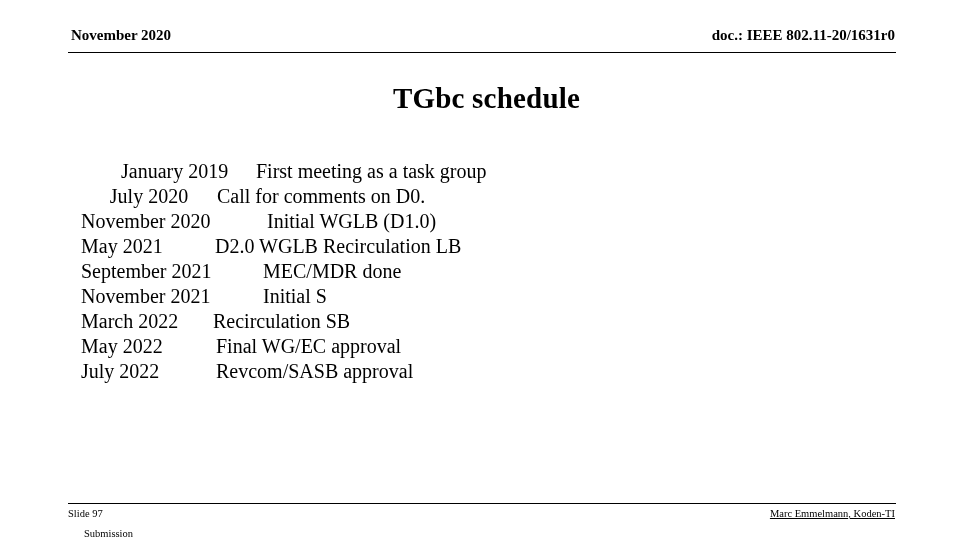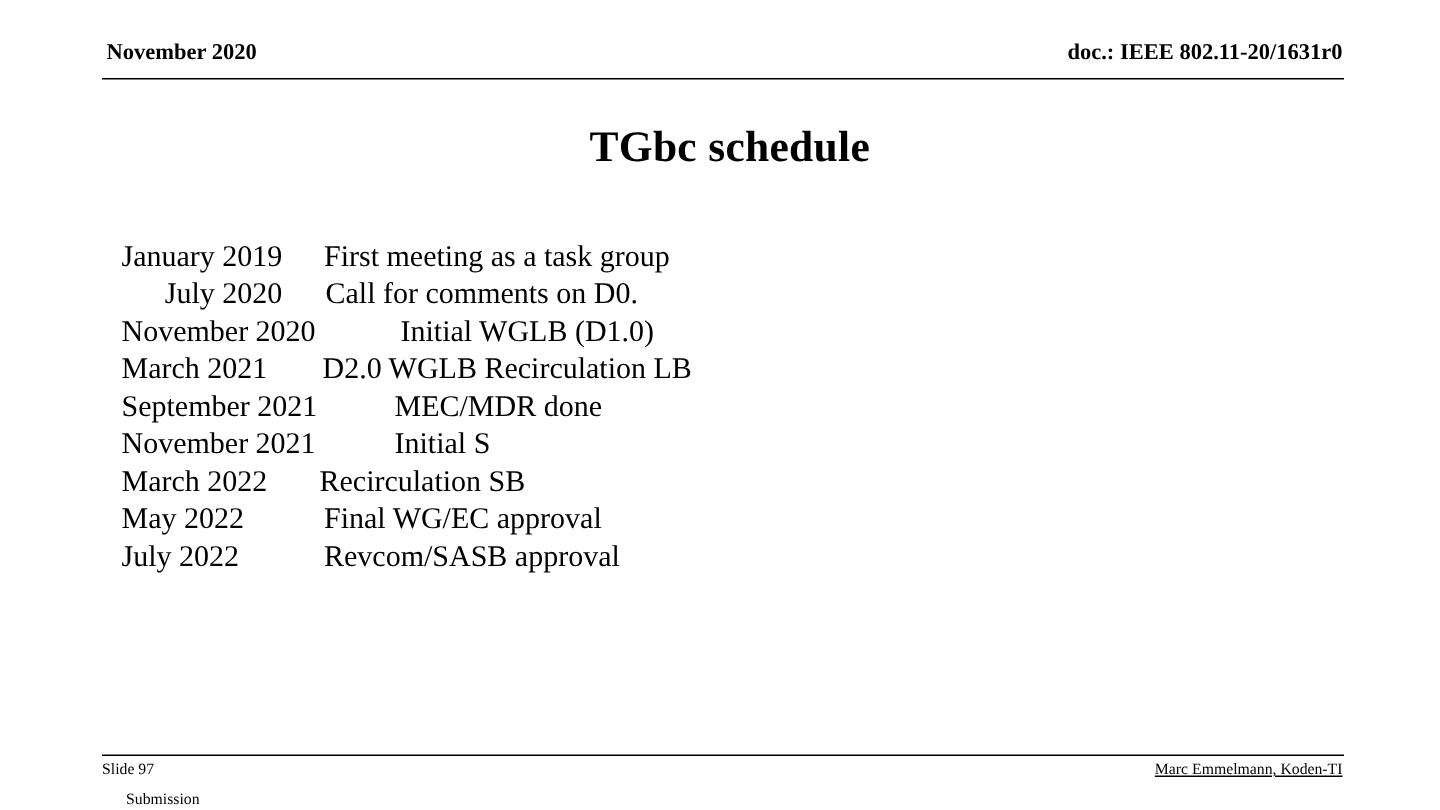--- a/index.html
+++ b/index.html
@@ -116,24 +116,24 @@
   <div class="header">
     <div class="header-inner">
       <span class="header-left">November 2020</span>
       <span class="header-right">doc.: IEEE 802.11-20/1631r0</span>
     </div>
   </div>
 
   <div class="title">TGbc schedule</div>
 
   <div class="schedule" id="schedule-list">
-      <div class="schedule-row"><span class="row-date" style="width: 135px;">January 2019</span><span class="row-desc">First meeting as a task group</span></div>
+      <div class="schedule-row"><span class="row-date" style="width: 135px; margin-left: 40px;">January 2019</span><span class="row-desc">First meeting as a task group</span></div>
       <div class="schedule-row"><span class="row-date" style="width: 136px; text-align: center;">July 2020</span><span class="row-desc">Call for comments on D0.</span></div>
       <div class="schedule-row"><span class="row-date" style="width: 186px;">November 2020</span><span class="row-desc">Initial WGLB (D1.0)</span></div>
-      <div class="schedule-row"><span class="row-date" style="width: 134px;">March 2021</span><span class="row-desc">D2.0 WGLB Recirculation LB</span></div>
+      <div class="schedule-row"><span class="row-date" style="width: 134px;">May 2021</span><span class="row-desc">D2.0 WGLB Recirculation LB</span></div>
       <div class="schedule-row"><span class="row-date" style="width: 182px;">September 2021</span><span class="row-desc">MEC/MDR done</span></div>
       <div class="schedule-row"><span class="row-date" style="width: 182px;">November 2021</span><span class="row-desc">Initial S</span></div>
       <div class="schedule-row"><span class="row-date" style="width: 132px;">March 2022</span><span class="row-desc">Recirculation SB</span></div>
       <div class="schedule-row"><span class="row-date" style="width: 135px;">May 2022</span><span class="row-desc">Final WG/EC approval</span></div>
       <div class="schedule-row"><span class="row-date" style="width: 135px;">July 2022</span><span class="row-desc">Revcom/SASB approval</span></div>
     </div>
 
   <div class="footer">
     <div class="footer-inner">
       <span class="footer-left">Submission</span>

